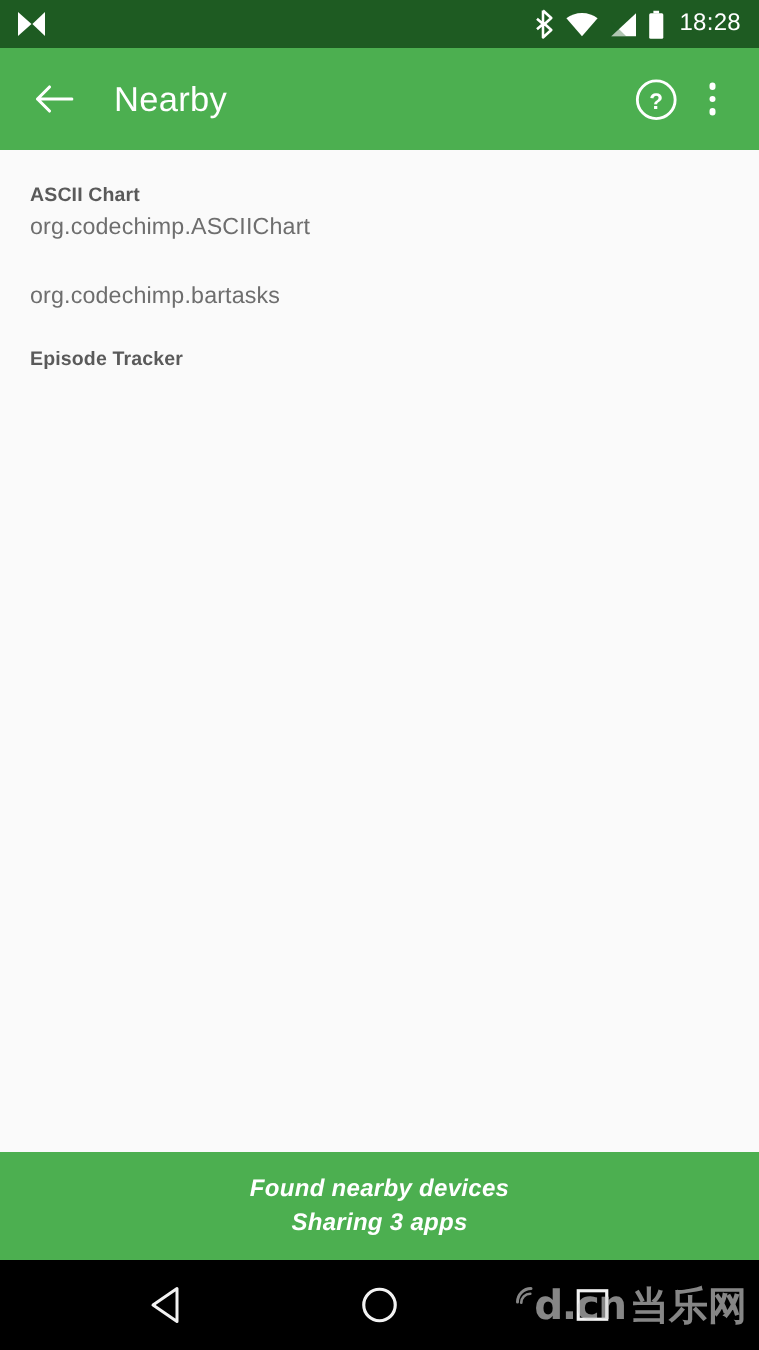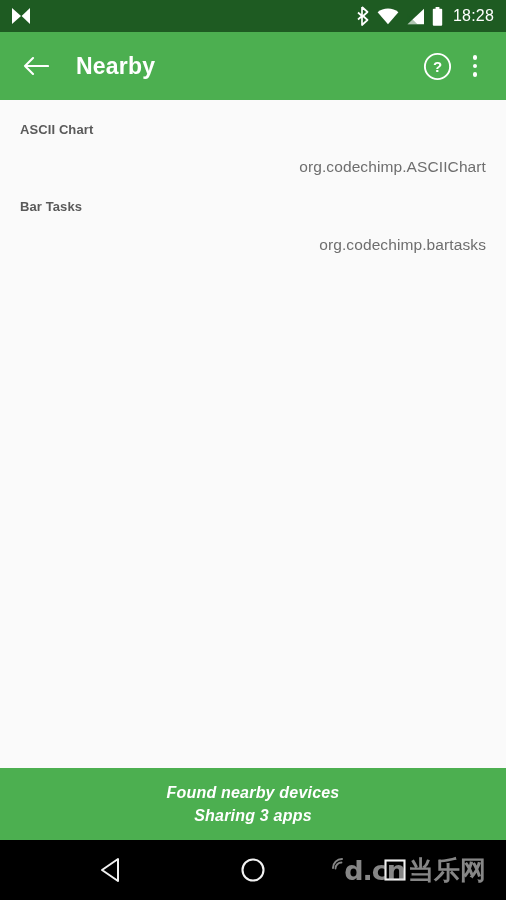--- a/index.html
+++ b/index.html
@@ -68,21 +68,21 @@
     height: 36px;
     display: flex;
     align-items: center;
     justify-content: center;
     cursor: pointer;
     flex: 0 0 auto;
   }
   .app-title {
     color: #ffffff;
     font-size: 23px;
-    font-weight: bold;
+    font-weight: normal;
     margin-left: 22px;
     letter-spacing: 0.2px;
     white-space: nowrap;
   }
   .appbar-spacer { flex: 1 1 auto; }
   .action-btn {
     width: 42px;
     height: 42px;
     display: flex;
     align-items: center;
@@ -123,23 +123,22 @@
     font-size: 13px;
     font-weight: bold;
     color: #5A5A5A;
     line-height: 1.25;
     letter-spacing: 0.1px;
   }
   .item-sub {
     font-size: 15.5px;
     color: #6E6E6E;
     line-height: 1.3;
-    margin-top: 19px;
+    margin-top: 4px;
     letter-spacing: 0.1px;
-    text-align: right;
   }
 
   
   .banner {
     flex: 0 0 72px;
     background: #4CAF50;
     display: flex;
     flex-direction: column;
     align-items: center;
     justify-content: center;
@@ -172,21 +171,21 @@
     align-items: center;
     justify-content: center;
     cursor: pointer;
   }
   .nav-back  { left: 72px; }
   .nav-home  { left: 213px; }
   .nav-recents { left: 355px; }
 
   .watermark {
     position: absolute;
-    right: 20px;
+    right: 8px;
     top: 50%;
     transform: translateY(-50%);
     display: flex;
     align-items: center;
     pointer-events: none;
     opacity: 0.62;
   }
   .wm-text {
     color: #d8d8d8;
     font-size: 27px;
@@ -268,25 +267,25 @@
   </div>
 
   <div class="list-area">
 
     <div class="list-item">
       <div class="item-title">ASCII Chart</div>
       <div class="item-sub">org.codechimp.ASCIIChart</div>
     </div>
 
     <div class="list-item">
-      <div class="item-title">Bar Tasks</div>
       <div class="item-sub">org.codechimp.bartasks</div>
     </div>
 
     <div class="list-item">
+      <div class="item-title">Episode Tracker</div>
     </div>
 
   </div>
 
   <div class="banner">
     <div class="banner-line">Found nearby devices</div>
     <div class="banner-line">Sharing 3 apps</div>
   </div>
 
   <div class="nav-bar">

